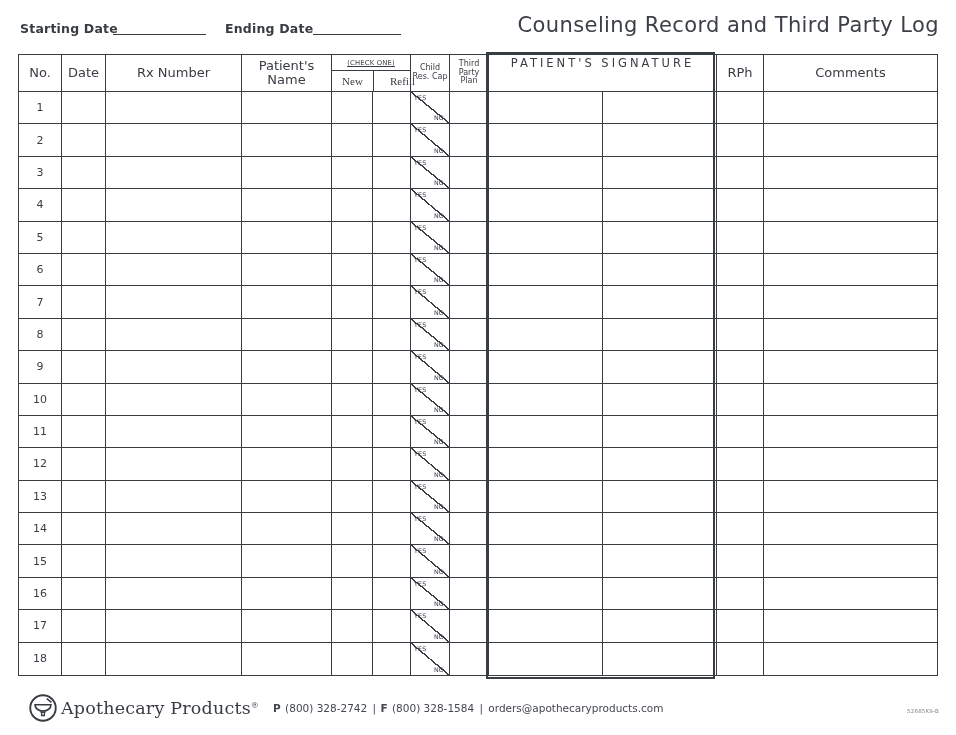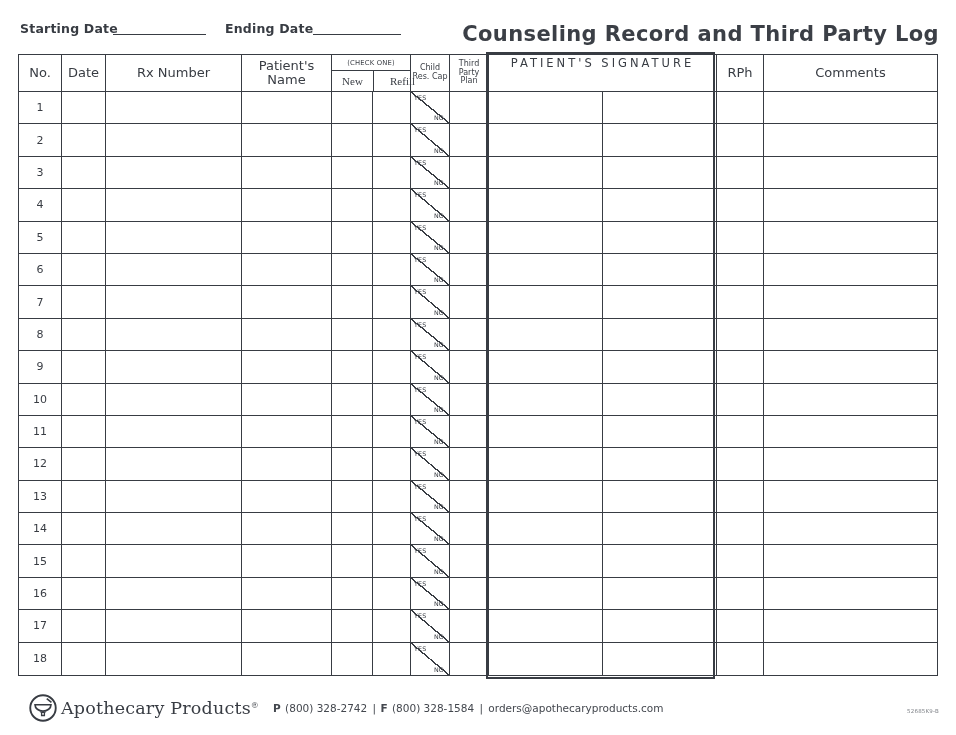--- a/index.html
+++ b/index.html
@@ -12,31 +12,31 @@
     position:relative;width:956px;height:735px;background:#fff;overflow:hidden;
     font-family:"DejaVu Sans","Liberation Sans",sans-serif;color:var(--ink);
   }
   
   .date-label{position:absolute;top:21px;font-size:12.5px;font-weight:bold;letter-spacing:.2px;}
   #lbl-start{left:20px;}
   #lbl-end{left:225px;}
   .fill-line{position:absolute;height:13px;border-bottom:1.4px solid var(--ink);}
   #line-start{left:113px;top:21px;width:93px;}
   #line-end{left:313px;top:21px;width:88px;}
-  .title{position:absolute;right:17px;top:22px;font-size:21px;letter-spacing:.4px;font-weight:bold;color:#3b3f46;white-space:nowrap;}
+  .title{position:absolute;right:17px;top:13px;font-size:21px;letter-spacing:.4px;font-weight:normal;color:#3b3f46;white-space:nowrap;}
   
   .ftable{position:absolute;left:18px;top:54px;width:920px;border:1.6px solid var(--ink);box-sizing:border-box;}
   .thead{display:grid;grid-template-columns:var(--cols);height:36px;border-bottom:1.8px solid var(--ink);}
   .th{border-left:1px solid var(--ink);display:flex;align-items:center;justify-content:center;
       font-size:13px;text-align:center;line-height:1.1;}
   .thead > :first-child{border-left:none;}
   .th-small{font-size:8px;line-height:1.12;padding:0 1px;}
   .hgroup{border-left:1px solid var(--ink);display:flex;flex-direction:column;}
   .g-top{height:15px;display:flex;align-items:center;justify-content:center;font-size:6.8px;letter-spacing:.2px;}
-  .check-top{border-bottom:1px solid var(--ink);}
+  .check-top{border-bottom:1px solid var(--ink);text-decoration:underline;}
   .sig-top{height:16px;font-size:11.5px;letter-spacing:3px;font-weight:500;white-space:nowrap;}
   .g-bottom{flex:1;display:grid;}
   .check-bottom{grid-template-columns:41px 1fr;}
   .sig-bottom{grid-template-columns:114px 1fr;}
   .g-cell{display:flex;align-items:center;justify-content:center;font-size:11px;font-family:Liberation Serif, serif;}
   .g-cell + .g-cell{border-left:1px solid var(--ink);padding-left:16px;}
   .tbody{position:relative;}
   .trow{display:grid;grid-template-columns:var(--cols);height:32.4px;box-sizing:border-box;border-bottom:1.8px solid var(--ink);}
   .trow:last-child{border-bottom:none;}
   .td{border-left:1px solid var(--ink);position:relative;}

